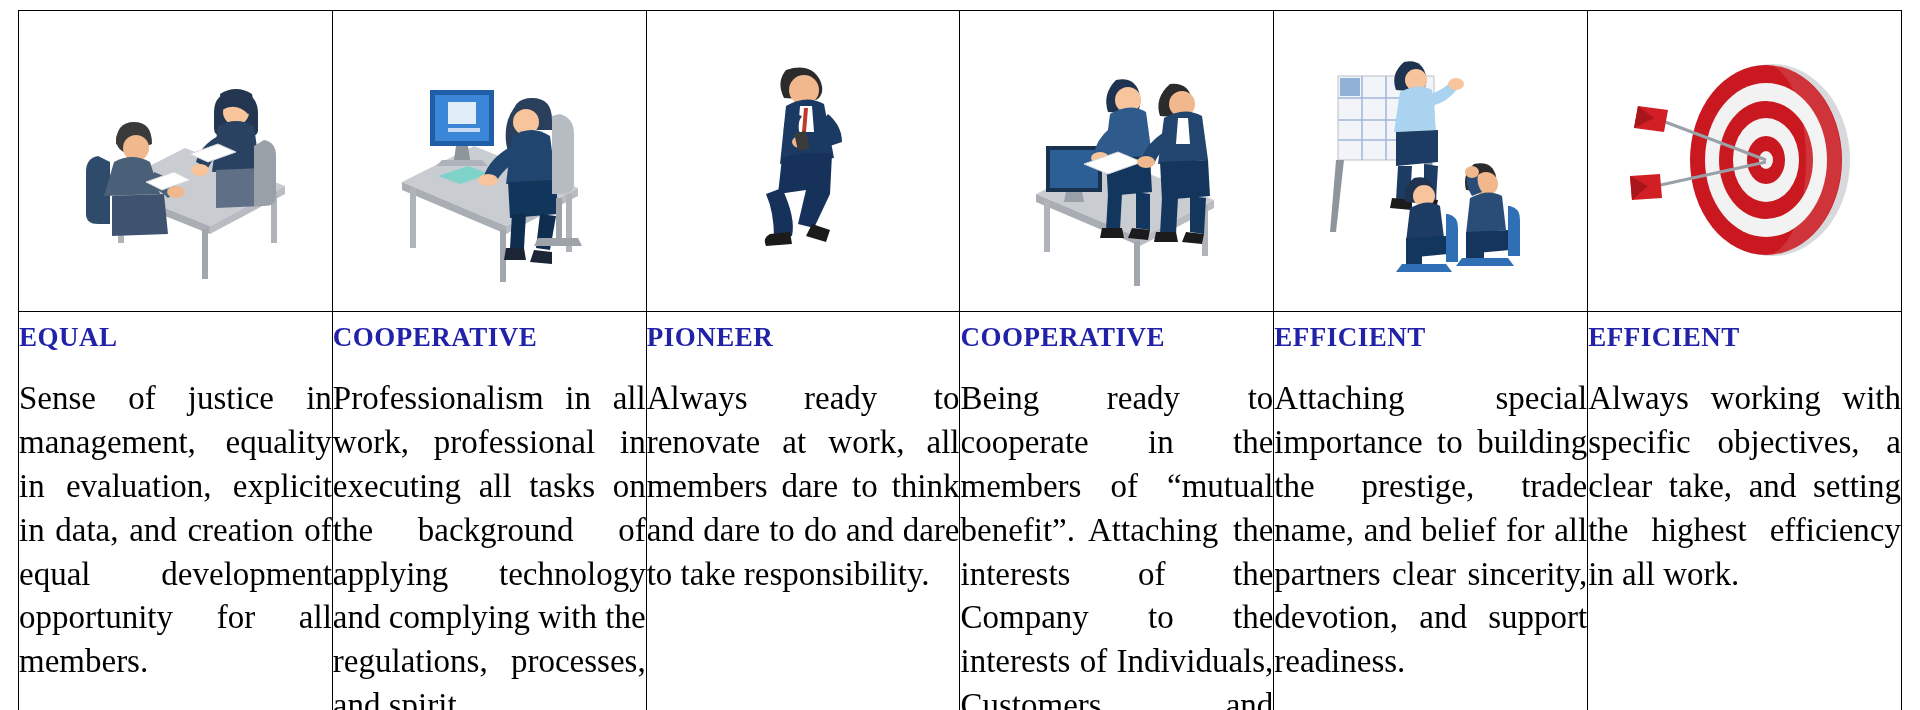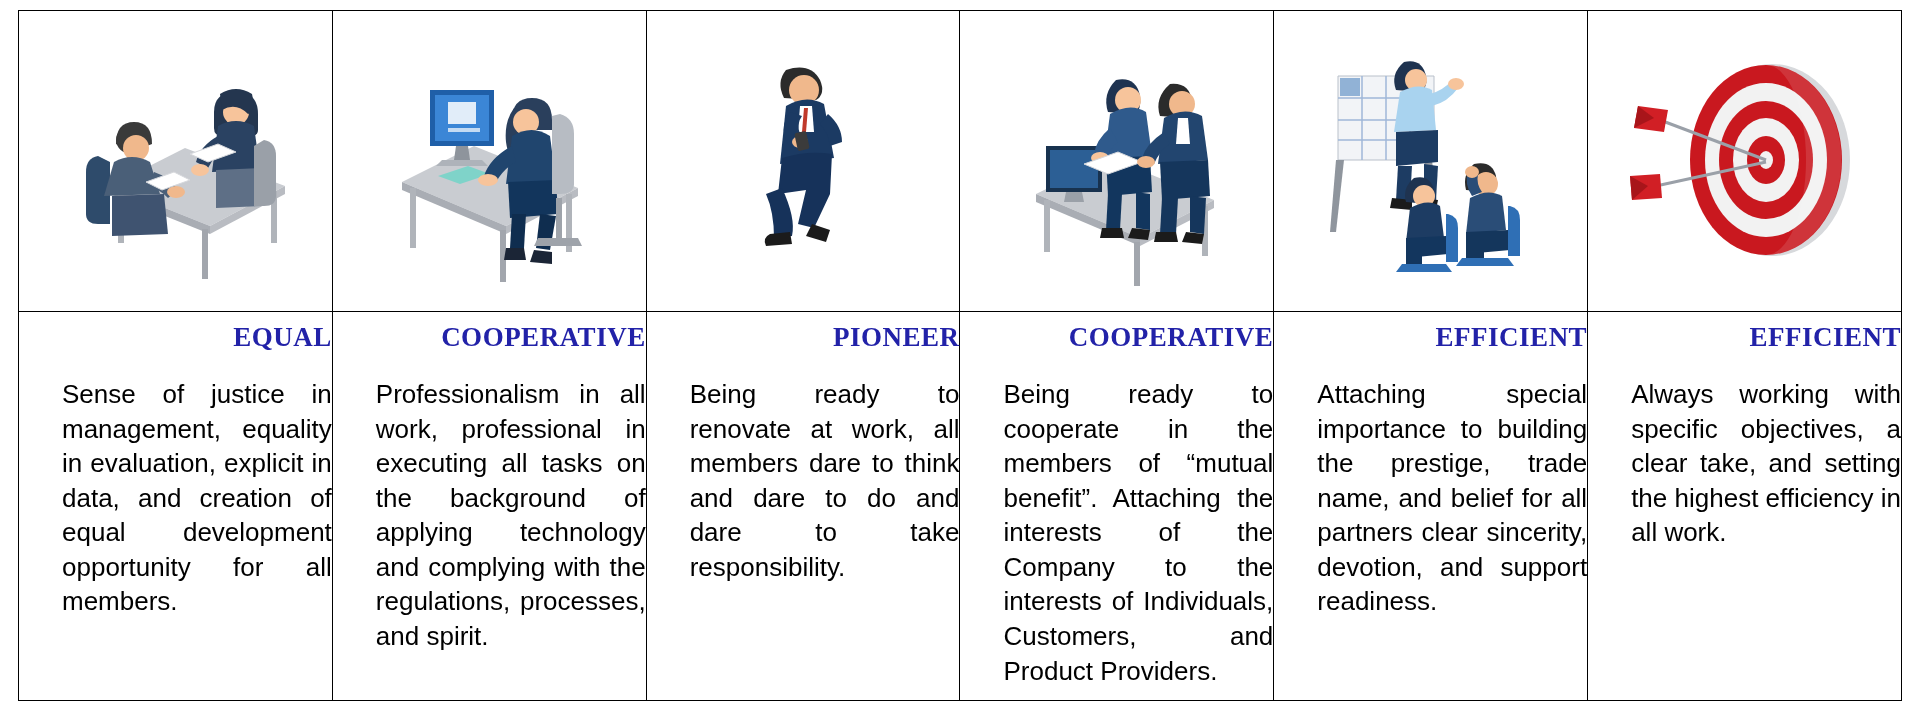--- a/index.html
+++ b/index.html
@@ -48,37 +48,36 @@
     justify-content: center;
   }
   .art svg { display: block; }
 
   
   .text-cell {
     padding: 16px 14px 18px 14px;
     height: 388px;
   }
   .value-title {
-    text-align: right;
+    text-align: left;
     color: #2222a8;
     font-weight: bold;
     font-size: 27px;
     letter-spacing: 0.5px;
     margin: 10px 0 24px 0;
     font-family: "Liberation Serif", serif;
   }
   .value-desc {
-    font-size: 26px;
+    font-size: 33px;
     line-height: 1.33;
     color: #000000;
     text-align: justify;
     text-justify: inter-word;
-    font-family: Liberation Sans, sans-serif;
+    font-family: Liberation Serif, serif;
     hyphens: none;
-    margin-left: 43px;
   }
 </style>
 </head>
 <body>
 
 <div class="sheet">
   <table class="values-table">
     <tbody>
       <tr>
 
@@ -313,21 +312,21 @@
         <td class="text-cell">
           <div class="value-title">EQUAL</div>
           <div class="value-desc">Sense of justice in management, equality in evaluation, explicit in data, and creation of equal development opportunity for all members.</div>
         </td>
         <td class="text-cell">
           <div class="value-title">COOPERATIVE</div>
           <div class="value-desc">Professionalism in all work, professional in executing all tasks on the background of applying technology and complying with the regulations, processes, and spirit.</div>
         </td>
         <td class="text-cell">
           <div class="value-title">PIONEER</div>
-          <div class="value-desc">Being ready to renovate at work, all members dare to think and dare to do and dare to take responsibility.</div>
+          <div class="value-desc">Always ready to renovate at work, all members dare to think and dare to do and dare to take responsibility.</div>
         </td>
         <td class="text-cell">
           <div class="value-title">COOPERATIVE</div>
           <div class="value-desc">Being ready to cooperate in the members of “mutual benefit”. Attaching the interests of the Company to the interests of Individuals, Customers, and Product Providers.</div>
         </td>
         <td class="text-cell">
           <div class="value-title">EFFICIENT</div>
           <div class="value-desc">Attaching special importance to building the prestige, trade name, and belief for all partners clear sincerity, devotion, and support readiness.</div>
         </td>
         <td class="text-cell">

